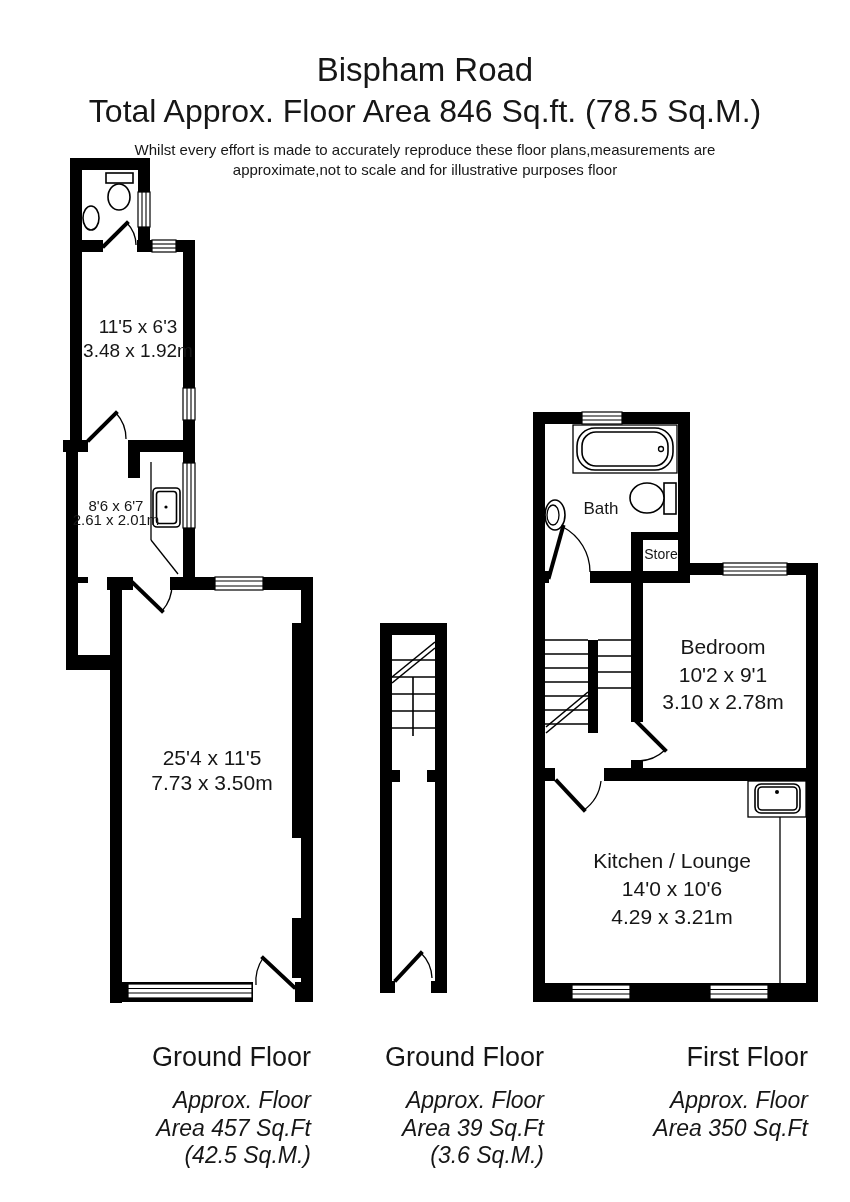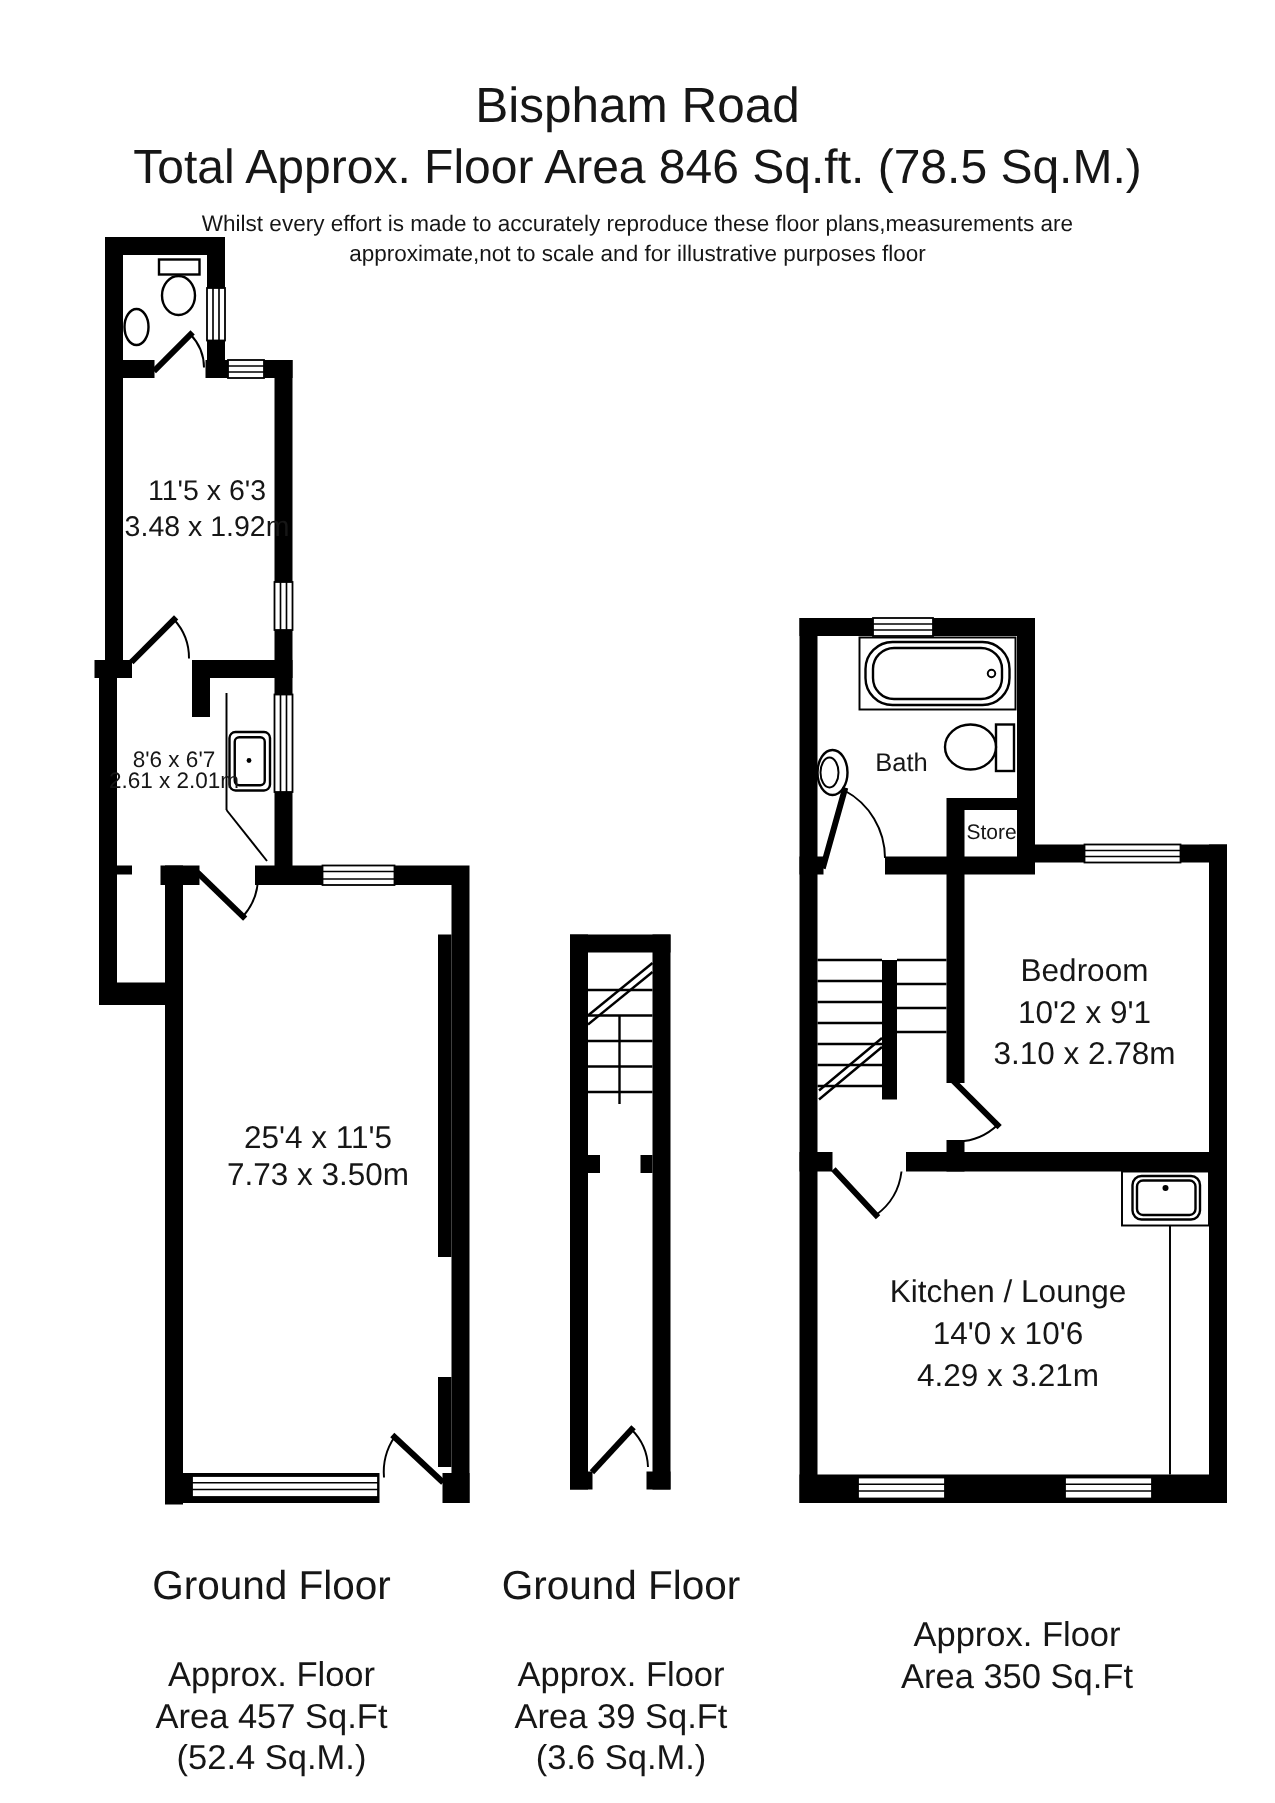--- a/index.html
+++ b/index.html
@@ -2,26 +2,26 @@
 <html><head>
 <meta charset="utf-8">
 <style>
   html,body{margin:0;padding:0;background:#ffffff;}
   .page{position:relative;width:850px;height:1202px;background:#fff;
         font-family:"Liberation Sans", sans-serif;color:#161616;overflow:hidden;}
   .hdr{position:absolute;left:0;width:100%;text-align:center;line-height:1;}
   .title{top:53px;font-size:33px;}
   .subtitle{top:95px;font-size:32px;}
   .disclaimer{top:140px;font-size:15px;line-height:20px;text-align:center;}
-  .floor-label{position:absolute;width:260px;text-align:center;}
+  .floor-label{position:absolute;width:260px;text-align:right;}
   .fl1{left:51px;top:1044px;}
   .fl2{left:284px;top:1044px;}
   .fl3{left:548px;top:1044px;}
   .floor-title{font-size:27px;line-height:1;}
-  .floor-lines{margin-top:32px;font-size:23px;line-height:27.5px;}
+  .floor-lines{margin-top:16px;font-size:23px;line-height:27.5px;font-style:italic;}
   svg{position:absolute;left:0;top:0;}
   .w{fill:#000;}
   .wf{fill:#fff;stroke:#000;stroke-width:1.2;}
   .mull{stroke:#000;stroke-width:1.1;}
   .fx{fill:#fff;stroke:#000;stroke-width:1.6;}
   .thin{stroke:#000;stroke-width:1.3;fill:none;}
   .leaf{stroke:#000;stroke-width:4;fill:none;stroke-linecap:square;}
   .arc{stroke:#000;stroke-width:1.3;fill:none;}
   .stair{stroke:#000;stroke-width:1.6;}
   text{fill:#161616;text-anchor:middle;font-family:"Liberation Sans",sans-serif;}
@@ -258,30 +258,31 @@
       <text class="r21" x="672" y="896">14'0 x 10'6</text>
       <text class="r21" x="672" y="924">4.29 x 3.21m</text>
     </g>
   </svg>
 
   <div class="floor-label fl1">
     <div class="floor-title">Ground Floor</div>
     <div class="floor-lines">
       <div>Approx. Floor</div>
       <div>Area 457 Sq.Ft</div>
-      <div>(52.4 Sq.M.)</div>
+      <div>(42.5 Sq.M.)</div>
     </div>
   </div>
   <div class="floor-label fl2">
     <div class="floor-title">Ground Floor</div>
     <div class="floor-lines">
       <div>Approx. Floor</div>
       <div>Area 39 Sq.Ft</div>
       <div>(3.6 Sq.M.)</div>
     </div>
   </div>
   <div class="floor-label fl3">
+    <div class="floor-title">First Floor</div>
     <div class="floor-lines">
       <div>Approx. Floor</div>
       <div>Area 350 Sq.Ft</div>
     </div>
   </div>
 </div>
 
 </body></html>

